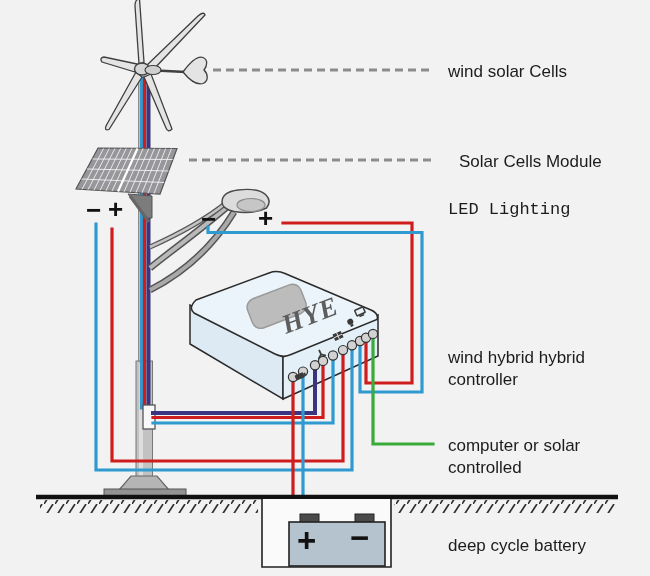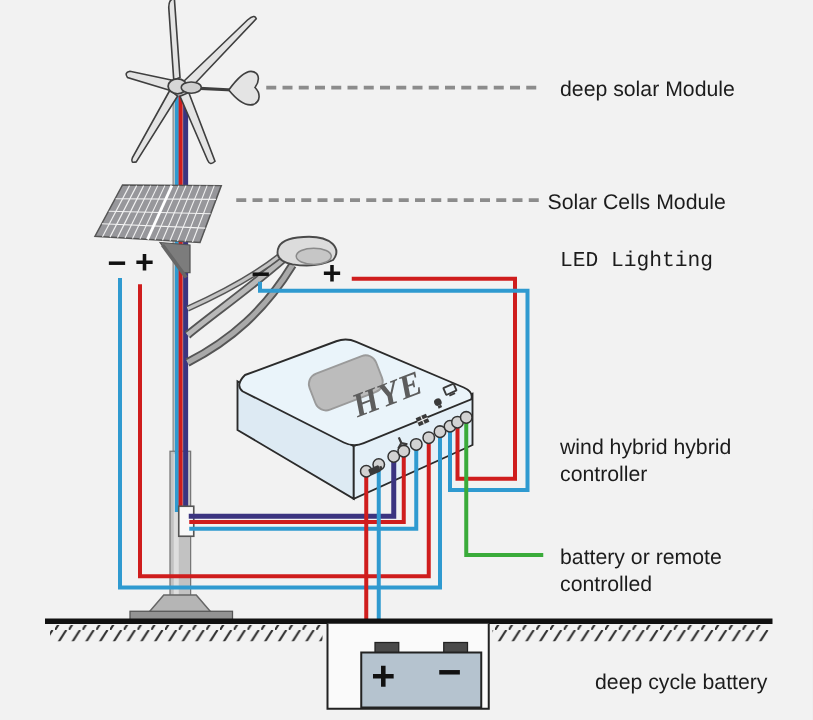--- a/index.html
+++ b/index.html
@@ -181,20 +181,20 @@
   </g>
 </svg>
 
 <div class="sign" style="left:86px;top:197px;">−</div>
 <div class="sign" style="left:108px;top:196px;">+</div>
 <div class="sign" style="left:201px;top:206px;">−</div>
 <div class="sign" style="left:258px;top:205px;">+</div>
 <div class="sign sign-big" style="left:297px;top:524px;">+</div>
 <div class="sign sign-big" style="left:350px;top:521px;">−</div>
 
-<div class="label nowrap" style="left:448px;top:61px;">deep solar Module</div>
-<div class="label nowrap" style="left:438px;top:151px;">Solar Cells Module</div>
+<div class="label nowrap" style="left:448px;top:61px;">wind solar Cells</div>
+<div class="label nowrap" style="left:459px;top:151px;">Solar Cells Module</div>
 <div class="label nowrap" style="left:448px;top:199px;font-family:Liberation Mono, monospace;">LED Lighting</div>
 <div class="label" style="left:448px;top:347px;width:160px;">wind hybrid hybrid controller</div>
-<div class="label" style="left:448px;top:435px;width:170px;">battery or remote controlled</div>
-<div class="label nowrap" style="left:448px;top:535px;margin-left:28px;">deep cycle battery</div>
+<div class="label" style="left:448px;top:435px;width:170px;">computer or solar controlled</div>
+<div class="label nowrap" style="left:448px;top:535px;">deep cycle battery</div>
 
 </div>
 
 </body></html>

